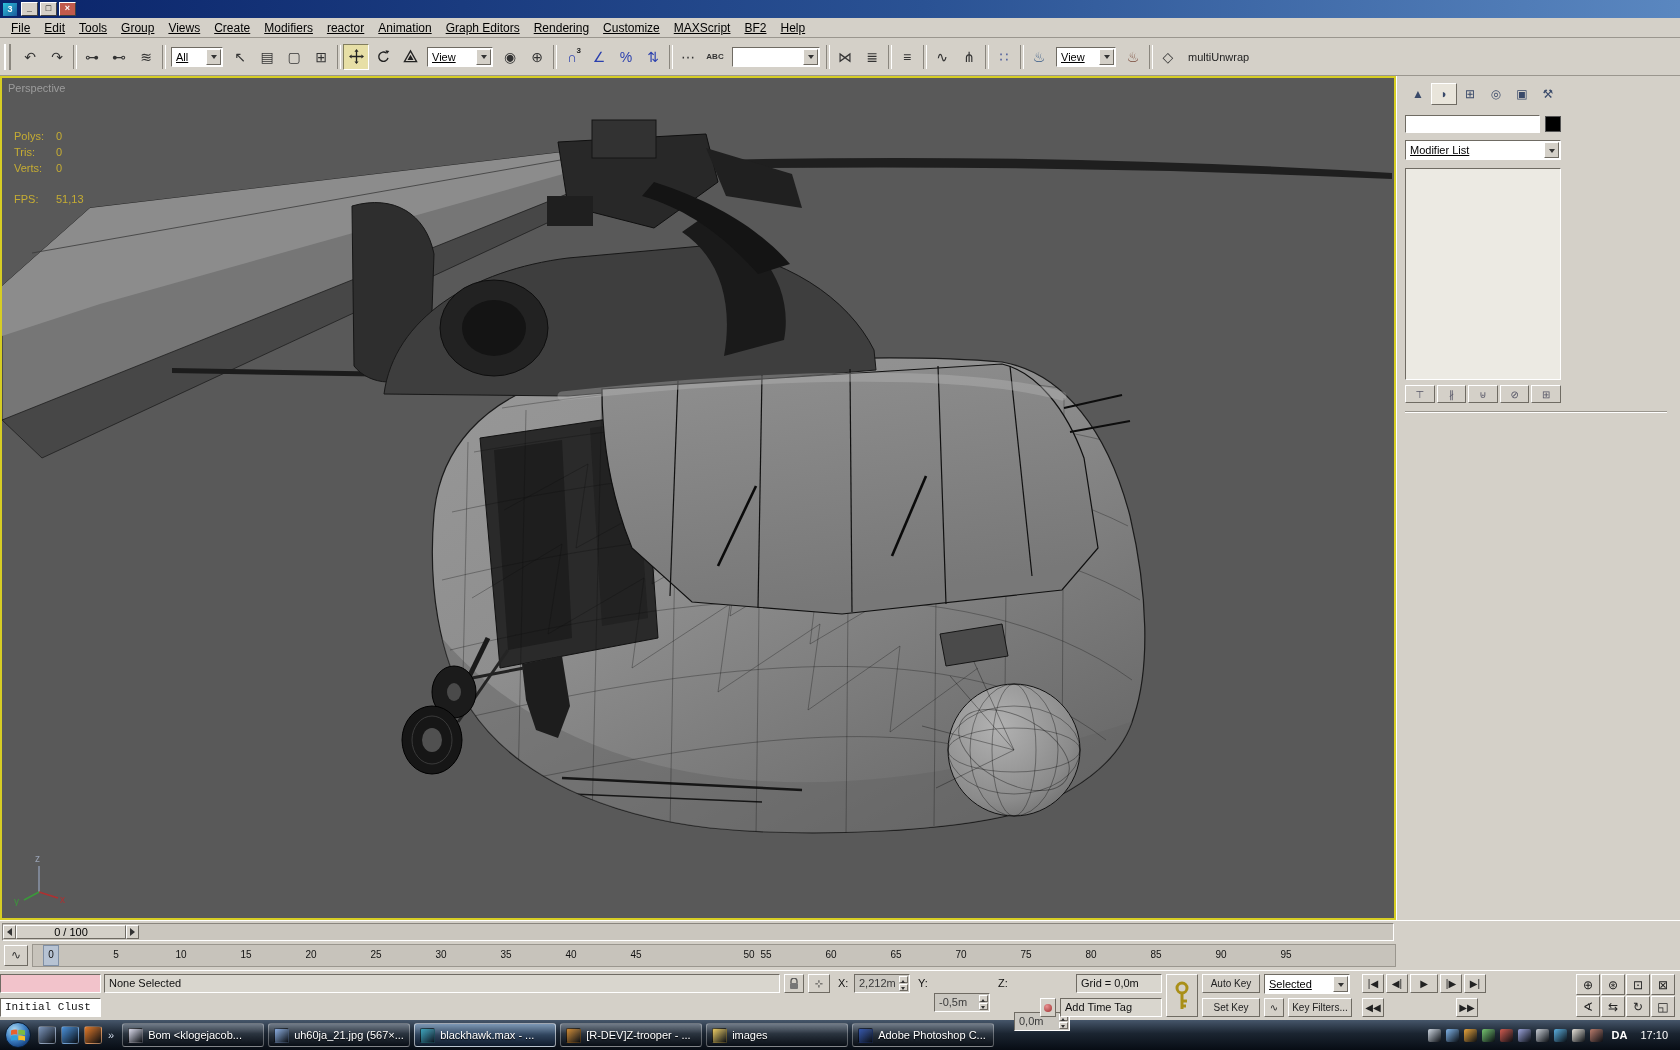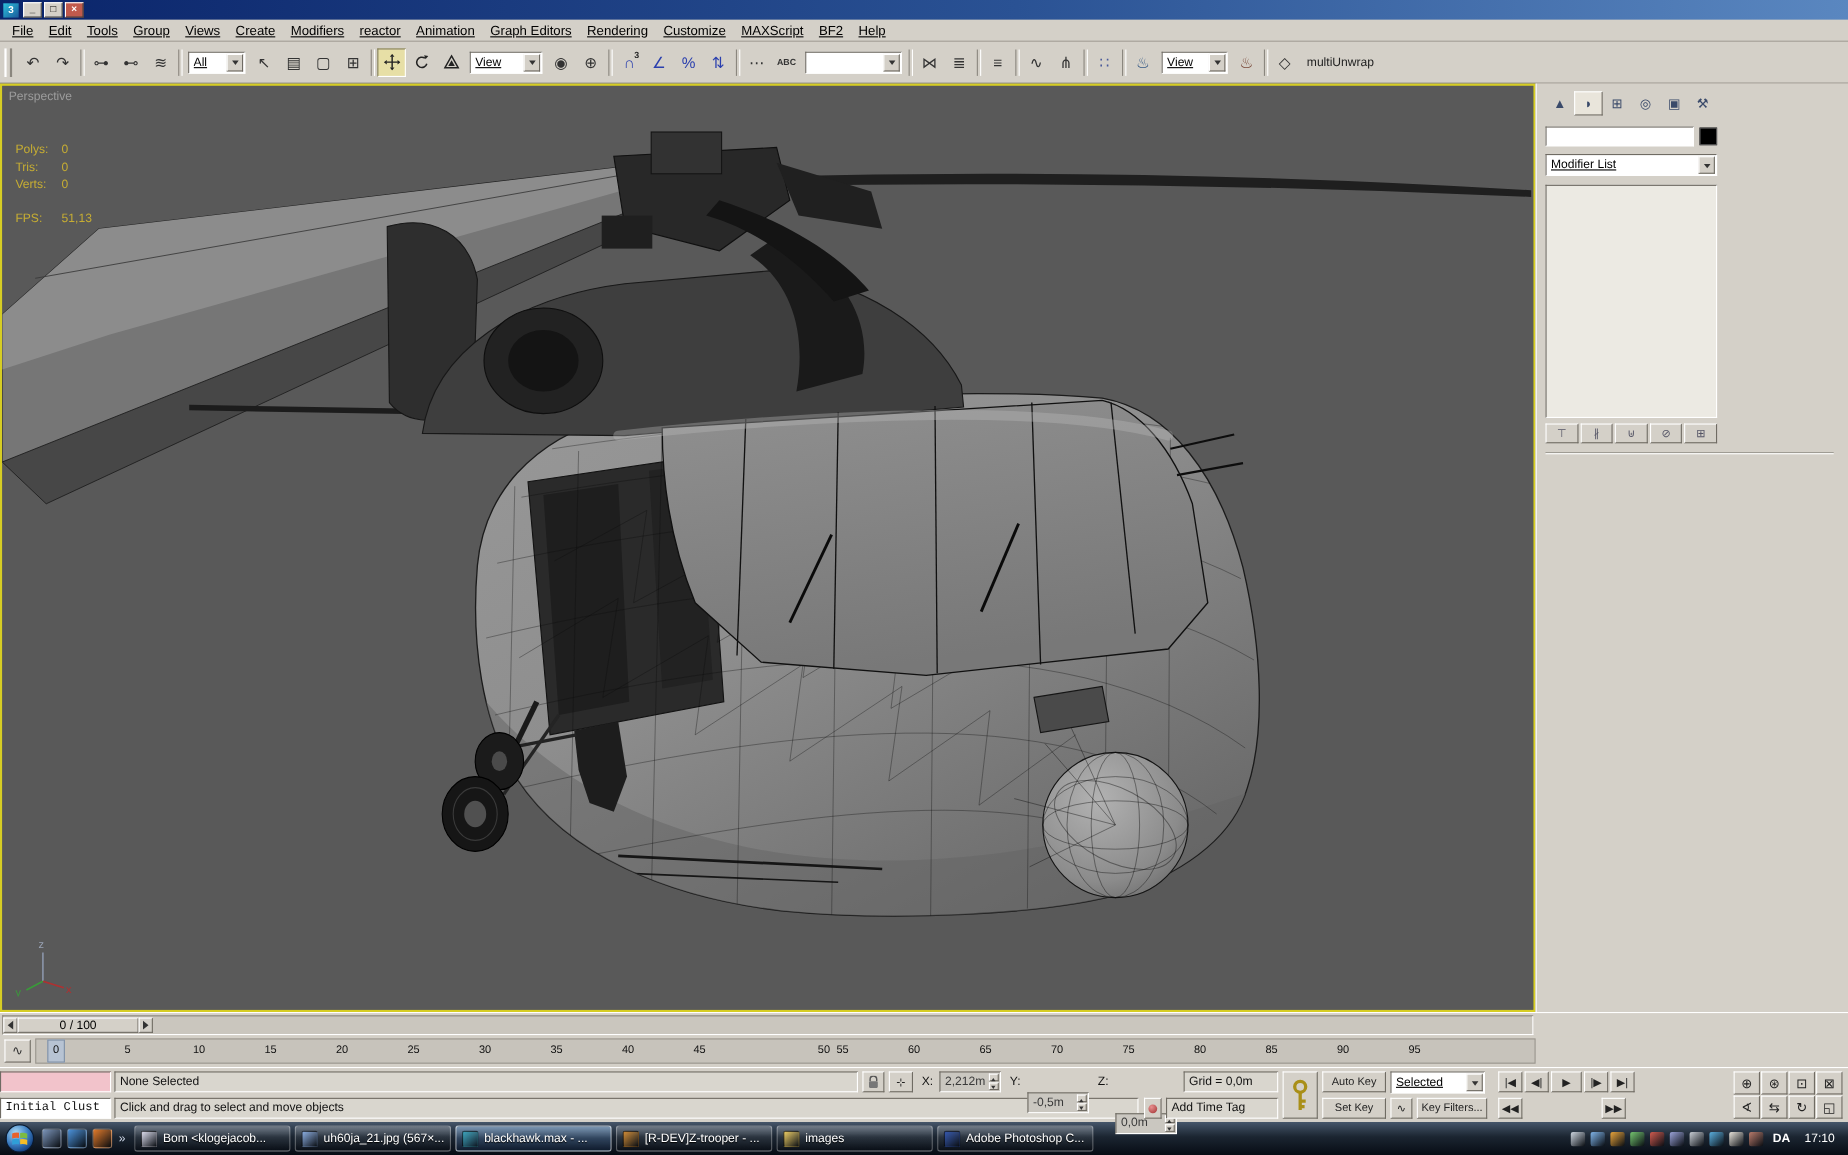--- a/index.html
+++ b/index.html
@@ -498,21 +498,20 @@
         <div class="tick" style="left: 1253px;">95</div>
         <div class="tick" style="left: 1318px; margin-top: 28px;">100</div>
       </div>
   </div>
 
   <div class="statusbar">
     <div class="sb-field listener-macro sb-abs" style="left:0;top:3px;width:101px;"></div>
     <div class="sb-field listener-line sb-abs" style="left:0;top:27px;width:101px;">Initial Clust</div>
 
     <div class="sb-field sb-abs" style="left:104px;top:3px;width:676px;">None Selected</div>
-    <div class="sb-field sb-abs" style="left:104px;top:27px;width:931px;">Click and drag to select and move objects</div>
 
     <div class="sb-btn sb-abs" style="left:784px;top:3px;width:20px;">
       <svg width="10" height="12" viewBox="0 0 10 12">
           <path d="M2 5V3.2A3 3 0 0 1 8 3.2V5" fill="none" stroke="#555" stroke-width="1.3"></path>
           <rect x="1" y="5" width="8" height="6" rx="1" fill="#777"></rect>
         </svg>
     </div>
     <div class="sb-btn sb-abs" style="left:808px;top:3px;width:22px;">⊹</div>
 
     <span class="sb-label sb-abs" style="left:838px;top:6px;">X:</span>

